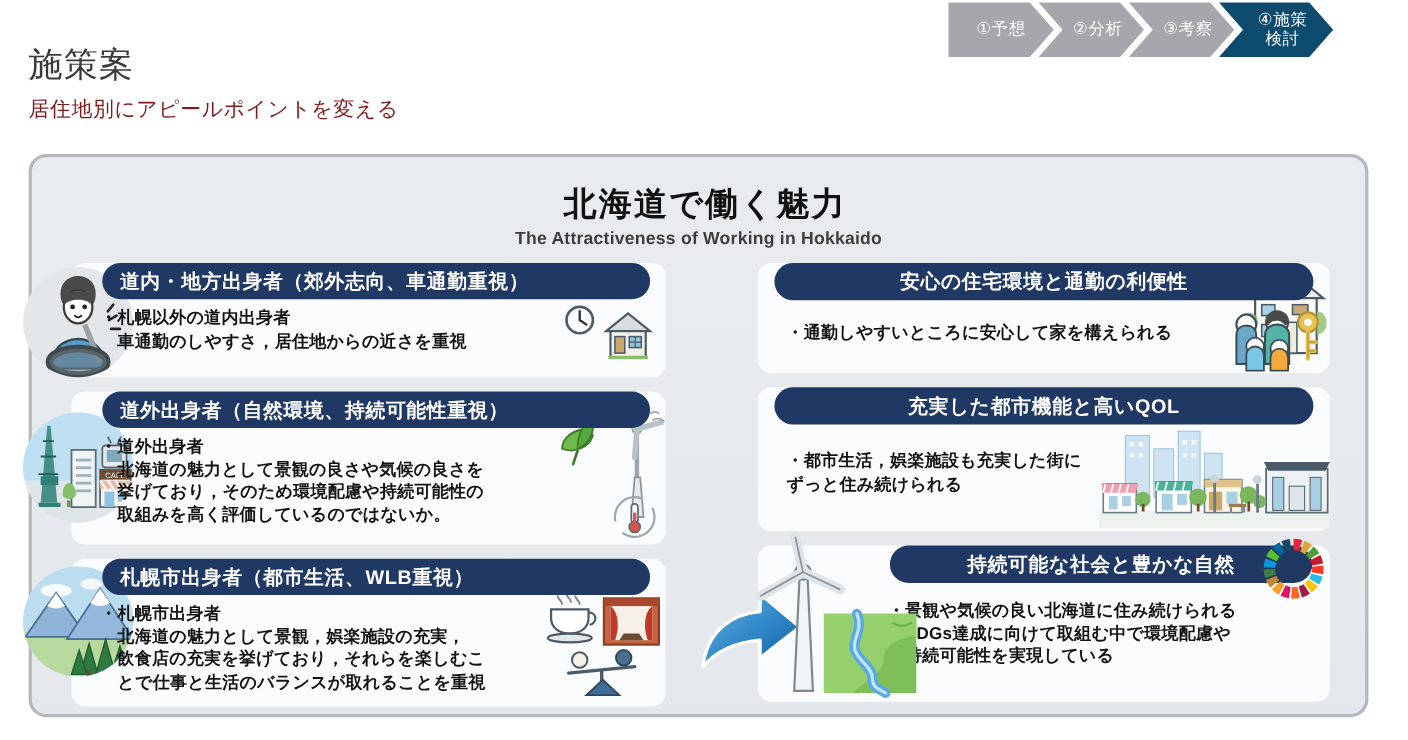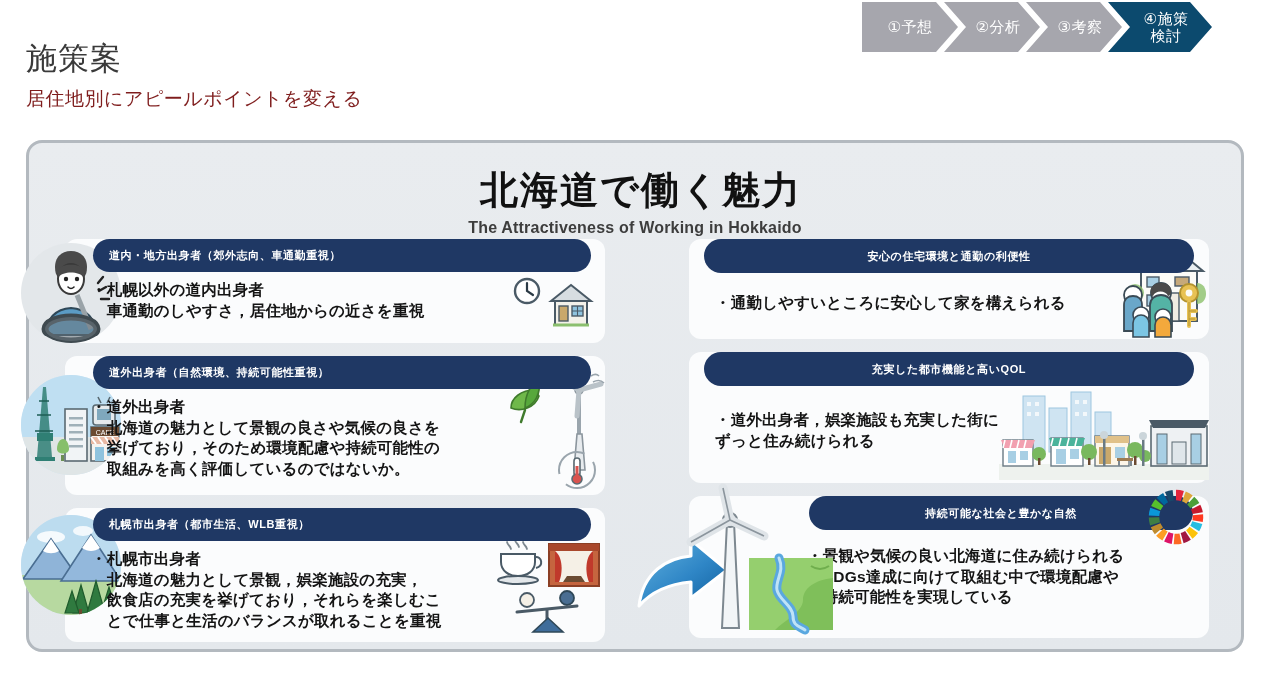--- a/index.html
+++ b/index.html
@@ -87,21 +87,21 @@
   }
 
   #panel-heading {
     position: absolute;
     top: 22px;
     left: 0;
     width: 100%;
     text-align: center;
   }
   #panel-heading .jp {
-    font-size: 38px;
+    font-size: 30px;
     font-weight: 700;
     color: #111111;
     letter-spacing: 2px;
     padding-left: 12px;
   }
   #panel-heading .en {
     margin-top: 3px;
     font-size: 16px;
     font-weight: 600;
     color: #3d3d3d;
@@ -130,21 +130,21 @@
     color: #141414;
     white-space: pre-line;
     letter-spacing: .2px;
   }
   .pill {
     position: relative;
     z-index: 4;
     background: #1f3864;
     color: #ffffff;
     border-radius: 22px;
-    font-size: 11px;
+    font-size: 18px;
     font-weight: 700;
     letter-spacing: .6px;
     display: flex;
     align-items: center;
     box-sizing: border-box;
   }
 
   
   #left-column .card { padding: 0 8px 9px 8px; }
   #left-column .pill {
@@ -444,21 +444,21 @@
             <circle cx="78" cy="62" r="3.4" fill="#fbfbf7"></circle>
             <path d="M78 71v24M78 80h7M78 88h6" stroke="#e8c254" stroke-width="4" stroke-linecap="round"></path>
             <path d="M78 71v24M78 80h7M78 88h6" stroke="#b3932e" stroke-width="1" fill="none"></path>
           </g>
         </svg>
       </div>
     </div>
 
     <div class="card" id="card-r2">
       <div class="pill">充実した都市機能と高いQOL</div>
-      <div class="card-body-text">・道外出身者，娯楽施設も充実した街に
+      <div class="card-body-text">・都市生活，娯楽施設も充実した街に
 ずっと住み続けられる</div>
       <div class="card-icons" style="right:0px; top:38px; width:210px; height:90px;">
         <svg viewBox="0 0 210 90" width="210" height="90">
           <g fill="#cfe4f2" stroke="#9ec6e0" stroke-width="1">
             <rect x="24" y="6" width="22" height="56"></rect>
               <rect x="50" y="18" width="18" height="44"></rect>
             <rect x="72" y="2" width="20" height="60"></rect>
               <rect x="96" y="22" width="16" height="40"></rect>
           </g>
           <g fill="#ffffff" opacity=".75">

